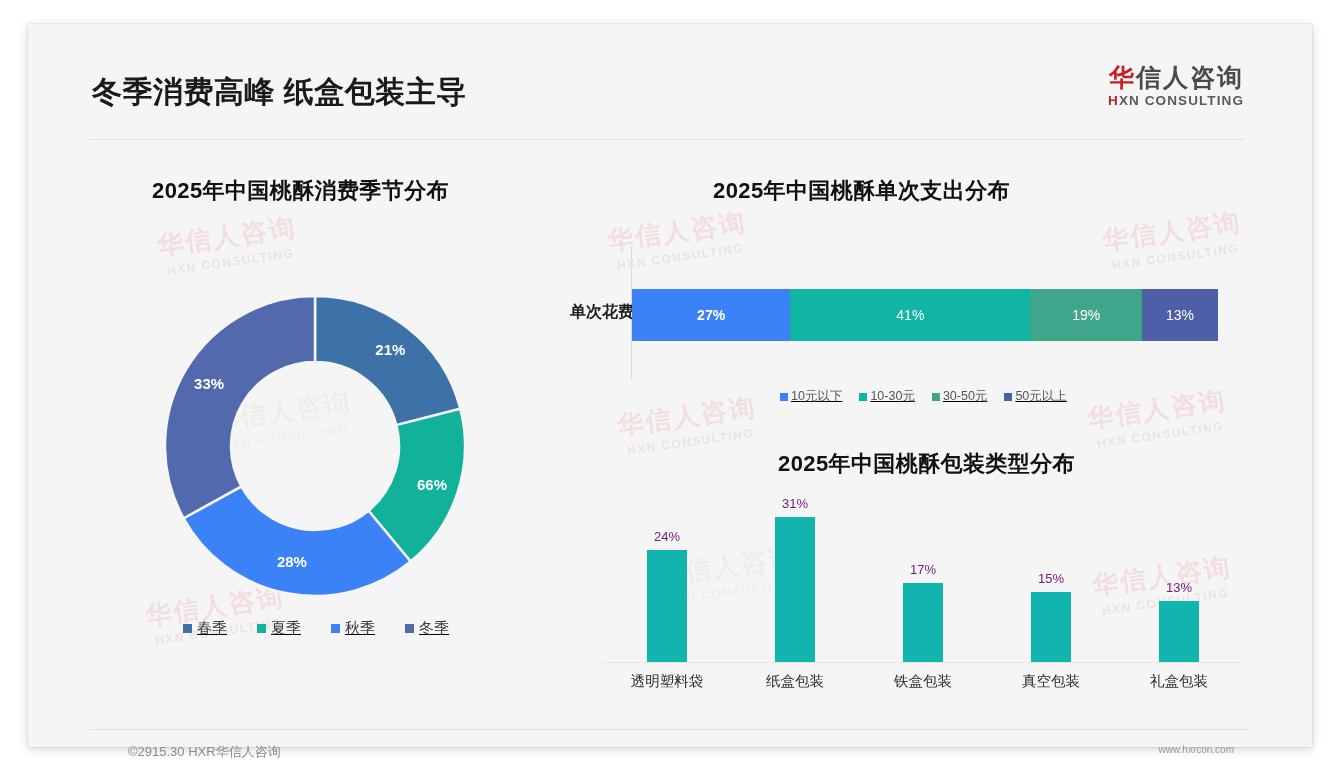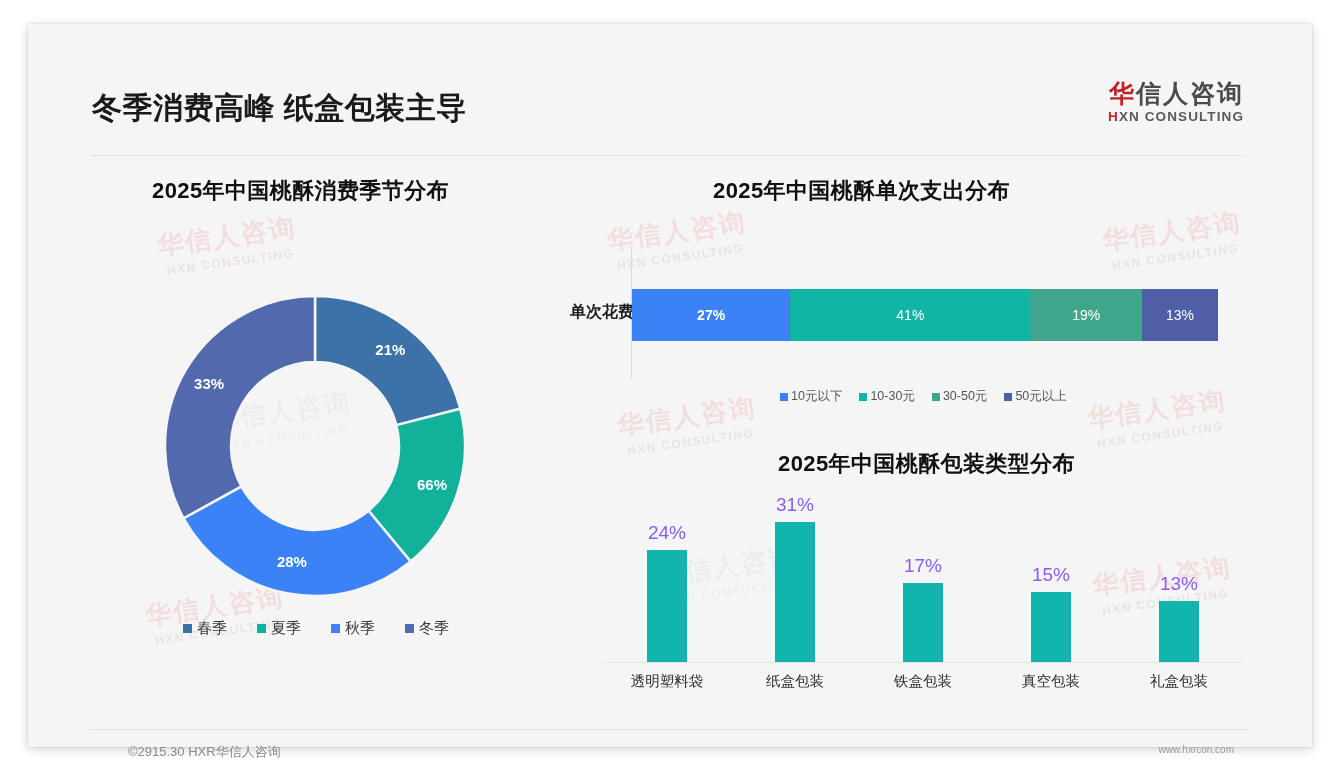--- a/index.html
+++ b/index.html
@@ -18,21 +18,21 @@
     top: 24px;
     width: 1284px;
     height: 723px;
     background: #f5f5f6;
     box-shadow: 0 2px 10px rgba(0,0,0,0.18), 0 0 1px rgba(0,0,0,0.25);
   }
 
   
   .header {
     position: absolute;
-    left: 0; top: 16px;
+    left: 0; top: 0;
     width: 100%;
     height: 98px;
   }
   .header-title {
     position: absolute;
     left: 64px;
     top: 48px;
     font-size: 30px;
     font-weight: bold;
     color: #1a1a1a;
@@ -125,20 +125,21 @@
     color: #ffffff;
     transform: translate(-50%, -50%);
     white-space: nowrap;
   }
 
   
   .legend {
     position: absolute;
     display: flex;
     align-items: flex-start;
+    text-decoration: underline;
   }
   .legend-item {
     display: flex;
     align-items: center;
     white-space: nowrap;
   }
   .legend-swatch {
     width: 9px;
     height: 9px;
     margin-right: 5px;
@@ -235,22 +236,22 @@
     align-items: center;
     justify-content: flex-end;
     height: 168px;
   }
   .bar-group {
     position: absolute;
     top: 0;
     height: 168px;
   }
   .bar-value {
-    font-size: 19px;
-    color: #8b5cf6;
+    font-size: 13px;
+    color: #701a75;
     margin-bottom: 6px;
     white-space: nowrap;
   }
   .bar-rect {
     width: 40px;
   }
   .bar-cat {
     position: absolute;
     top: 178px;
     width: 100%;

